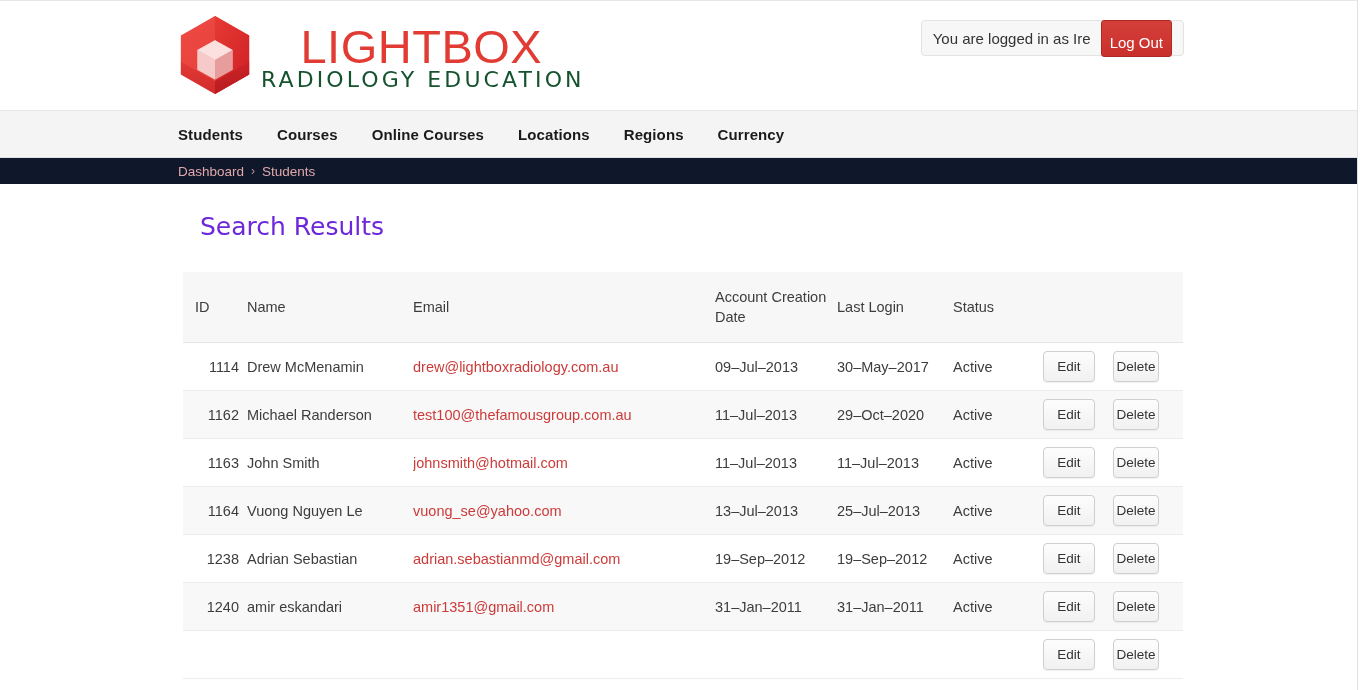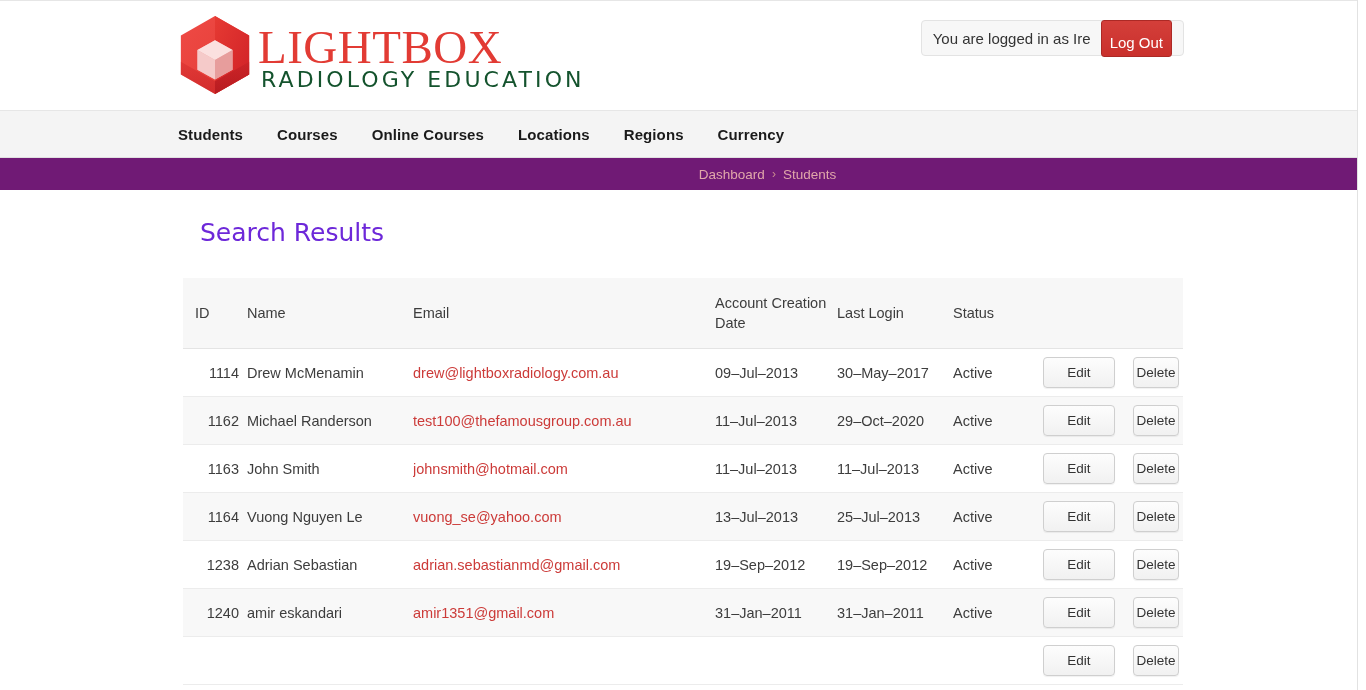--- a/index.html
+++ b/index.html
@@ -56,21 +56,22 @@
     justify-content: center;
     padding-top: 4px;
   }
 
   .brand-main {
     font-size: 47px;
     line-height: 46px;
     letter-spacing: 0.5px;
     color: #e23b34;
     font-weight: 400;
-    font-family: Liberation Serif, serif;
+    font-family: Liberation Sans, sans-serif;
+    text-align: center;
   }
 
   .brand-sub {
     font-size: 22px;
     line-height: 20px;
     letter-spacing: 3.1px;
     color: #14532d;
     font-family: "DejaVu Sans", sans-serif;
     padding-left: 3px;
   }
@@ -129,27 +130,26 @@
     color: #1a1a1a;
     margin-right: 34px;
     cursor: pointer;
     white-space: nowrap;
     letter-spacing: 0.1px;
   }
   .nav-item:last-child { margin-right: 0; }
 
   
   .crumbbar {
-    height: 32px;
-    background: #701a75;
+    height: 26px;
+    background: #0f172a;
     display: flex;
     align-items: center;
     padding-left: 178px;
     box-sizing: border-box;
-    justify-content: center;
   }
 
   .crumb {
     font-size: 13.5px;
     color: #e0a7aa;
     cursor: pointer;
     white-space: nowrap;
   }
   .crumb.current { cursor: default; }
 
@@ -234,21 +234,21 @@
 
   .tbl-btn {
     display: inline-block;
     background: linear-gradient(to bottom, #fdfdfd 0%, #f1f1f1 100%);
     border: 1px solid #cfcfcf;
     border-radius: 4px;
     color: #333333;
     font-size: 13.5px;
     line-height: 1;
     padding: 8px 0;
-    width: 72px;
+    width: 52px;
     text-align: center;
     cursor: pointer;
     font-family: "Liberation Sans", sans-serif;
     box-shadow: 0 1px 1px rgba(0,0,0,0.06);
     box-sizing: border-box;
   }
   .tbl-btn.wide { width: 46px; margin-left: 18px; }
 </style>
 </head>
 <body>

